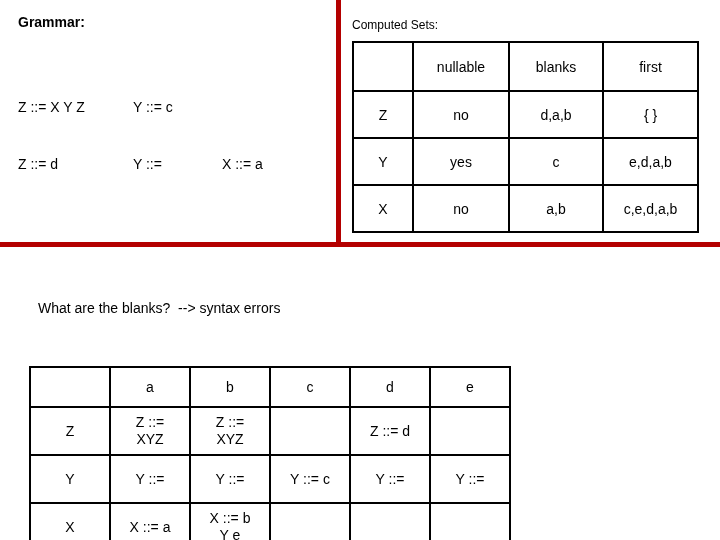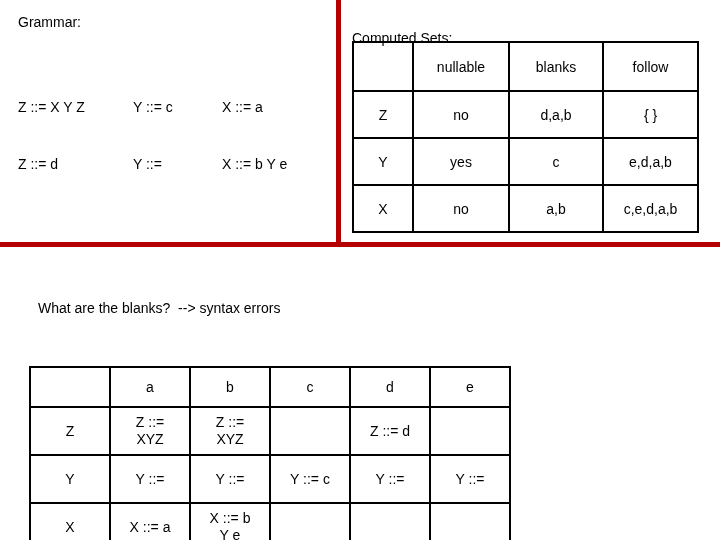--- a/index.html
+++ b/index.html
@@ -34,20 +34,21 @@
     background: #B40000;
   }
 
   
   .grammar-label {
     position: absolute;
     left: 18px;
     top: 14px;
     font-size: 14px;
     white-space: nowrap;
+    font-weight: bold;
   }
   .grammar-cols {
     position: absolute;
     left: 18px;
     top: 60px;
     display: flex;
     align-items: flex-end;
   }
   .grammar-col {
     font-size: 14px;
@@ -56,22 +57,22 @@
   }
   .grammar-col-1 { width: 115px; }
   .grammar-col-2 { width: 89px; }
   .grammar-col-3 { width: 120px; }
   .grammar-rule { white-space: pre; }
 
   
   .computed-label {
     position: absolute;
     left: 352px;
-    top: 30px;
-    font-size: 14px;
+    top: 18px;
+    font-size: 12px;
     white-space: nowrap;
   }
   table.grid {
     position: absolute;
     border-collapse: collapse;
     table-layout: fixed;
     font-size: 14px;
   }
   table.grid td,
   table.grid th {
@@ -132,39 +133,38 @@
   <div class="grammar-col grammar-col-1">
     <div class="grammar-rule">Z ::= X Y Z</div>
     <div class="grammar-rule">Z ::= d</div>
   </div>
   <div class="grammar-col grammar-col-2">
     <div class="grammar-rule">Y ::= c</div>
     <div class="grammar-rule">Y ::=</div>
   </div>
   <div class="grammar-col grammar-col-3">
     <div class="grammar-rule">X ::= a</div>
-    <div class="grammar-rule">X ::= b Y e</div>
   </div>
 </div>
 
 <div class="computed-label">Computed Sets:</div>
 
 <table class="grid" id="computed-sets-table">
   <colgroup>
     <col class="c0">
       <col class="c1">
       <col class="c2">
       <col class="c3">
   </colgroup>
   <tbody>
     <tr class="hdr">
       <th></th>
       <th>nullable</th>
       <th>blanks</th>
-      <th>follow</th>
+      <th>first</th>
     </tr>
     <tr>
       <td>Z</td>
       <td>no</td>
       <td>d,a,b</td>
       <td>{ }</td>
     </tr>
     <tr>
       <td>Y</td>
       <td>yes</td>

